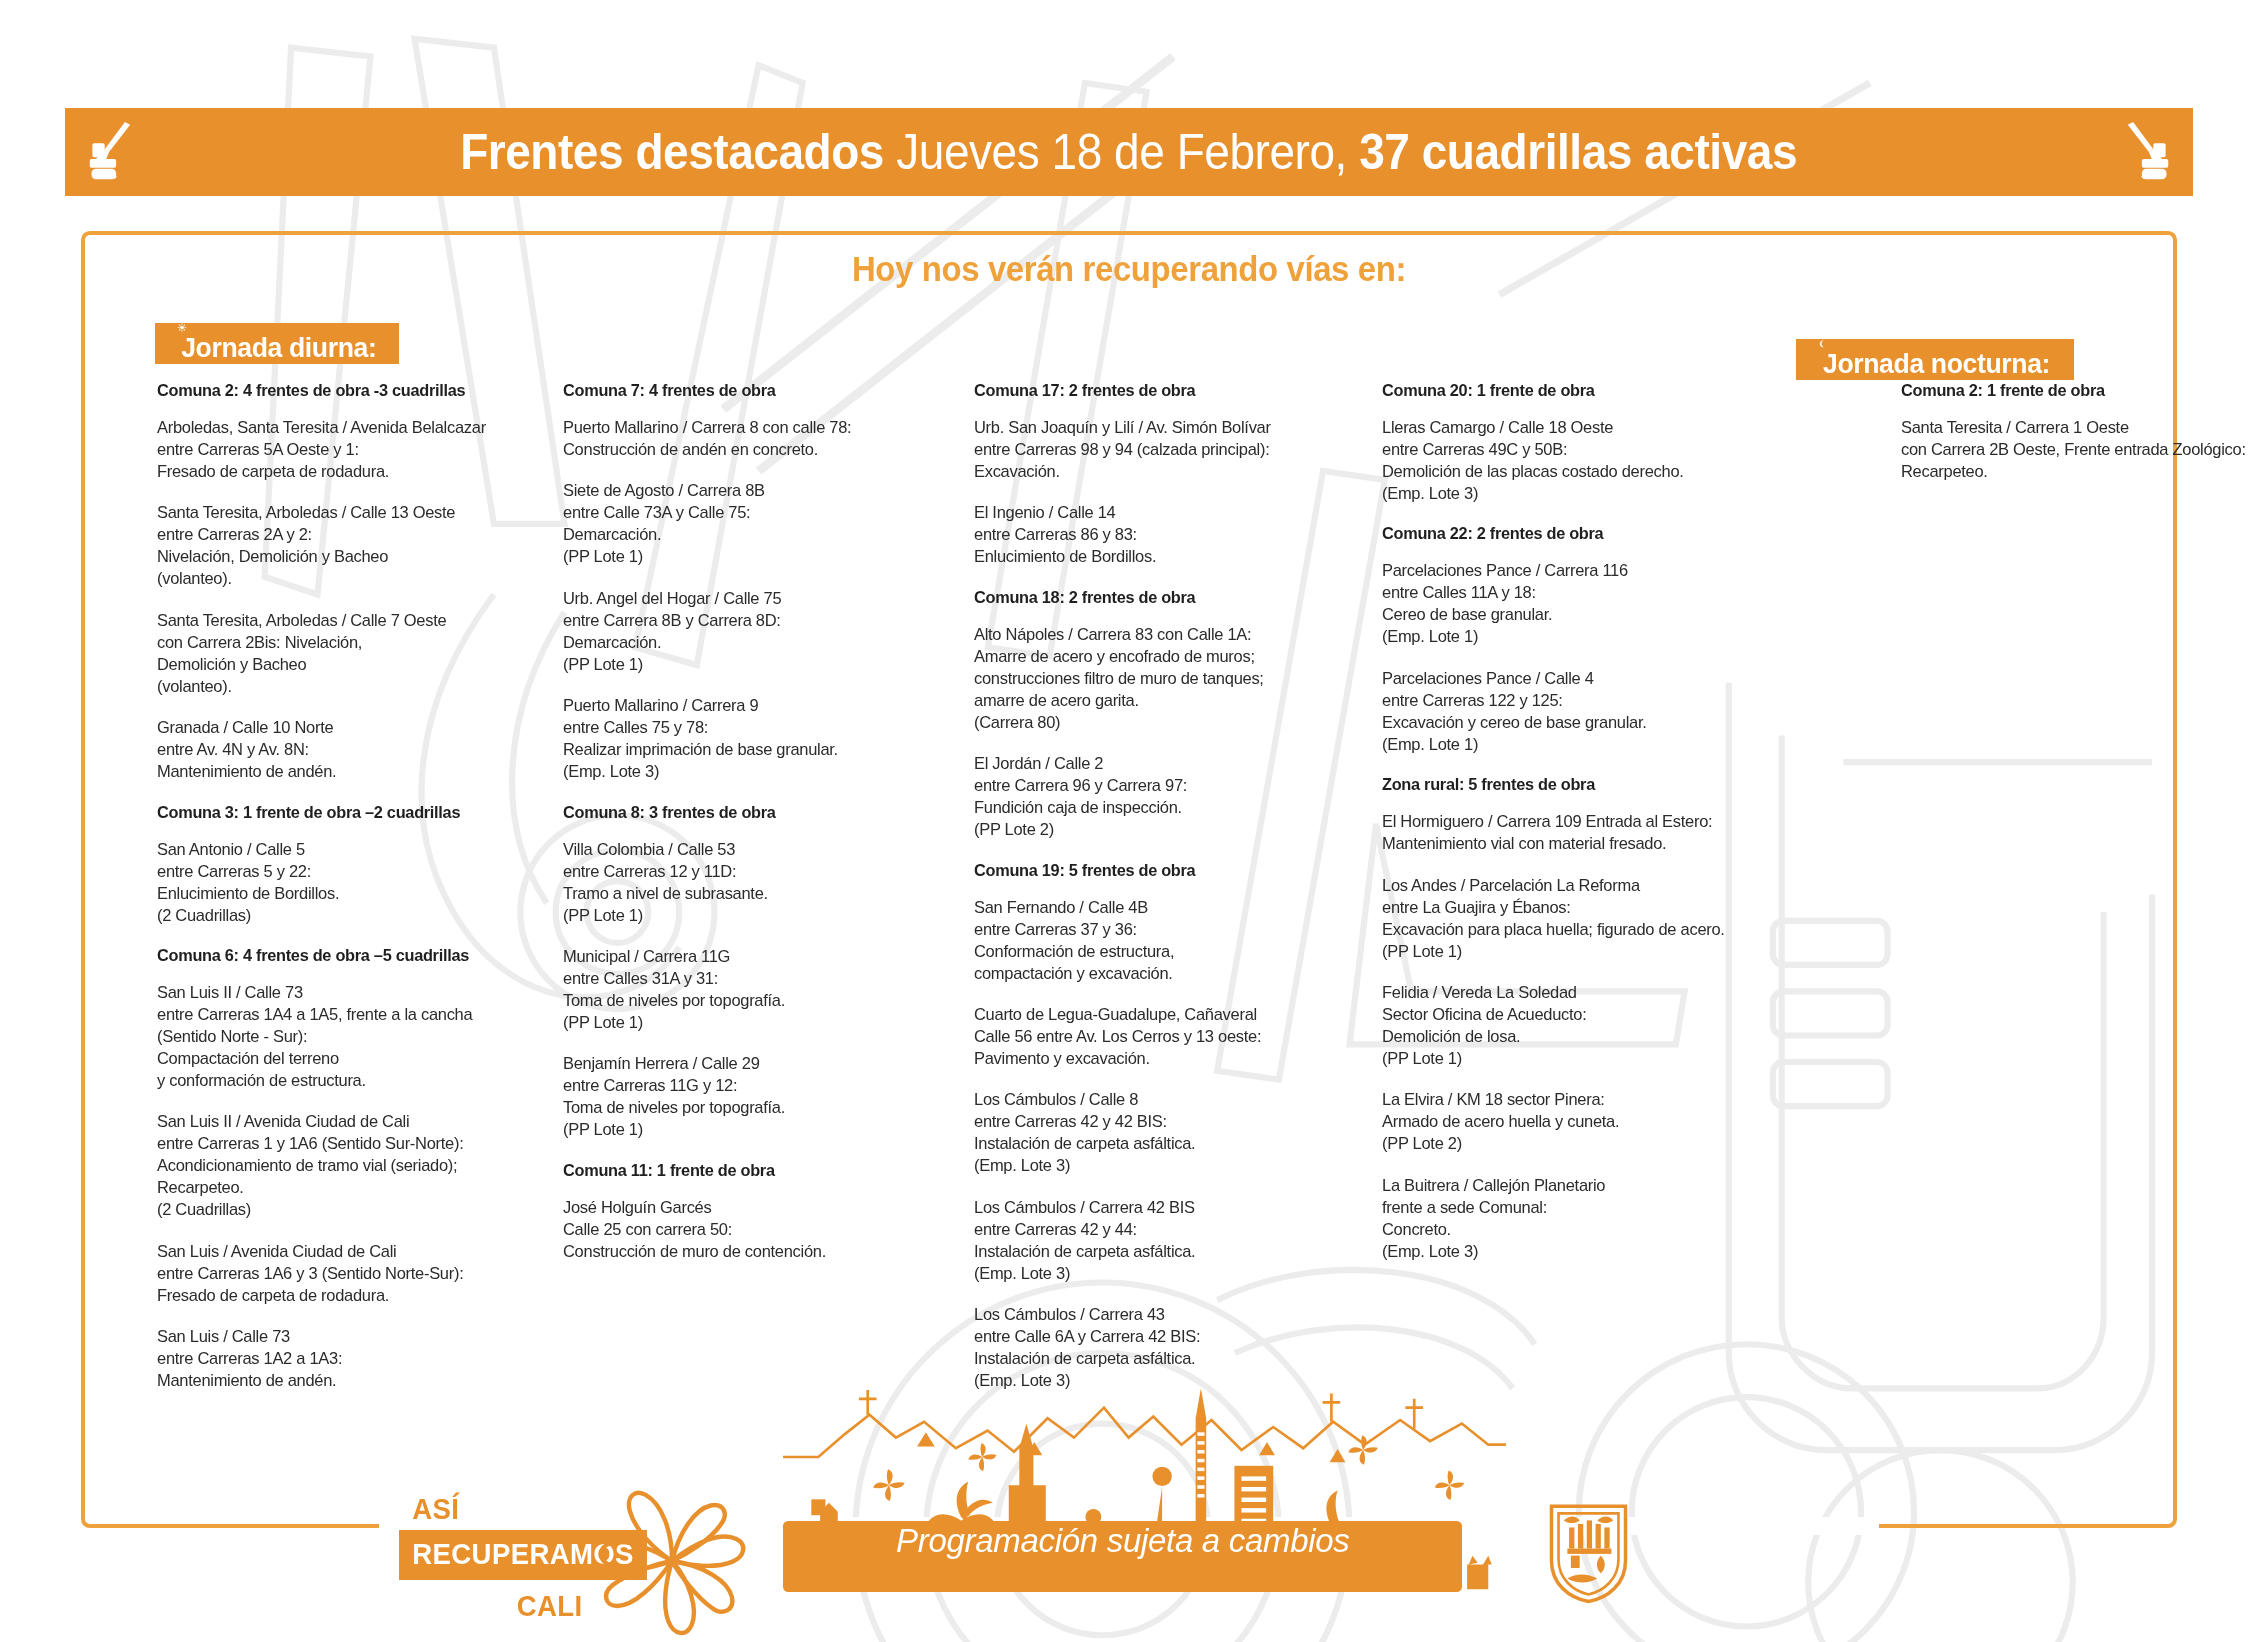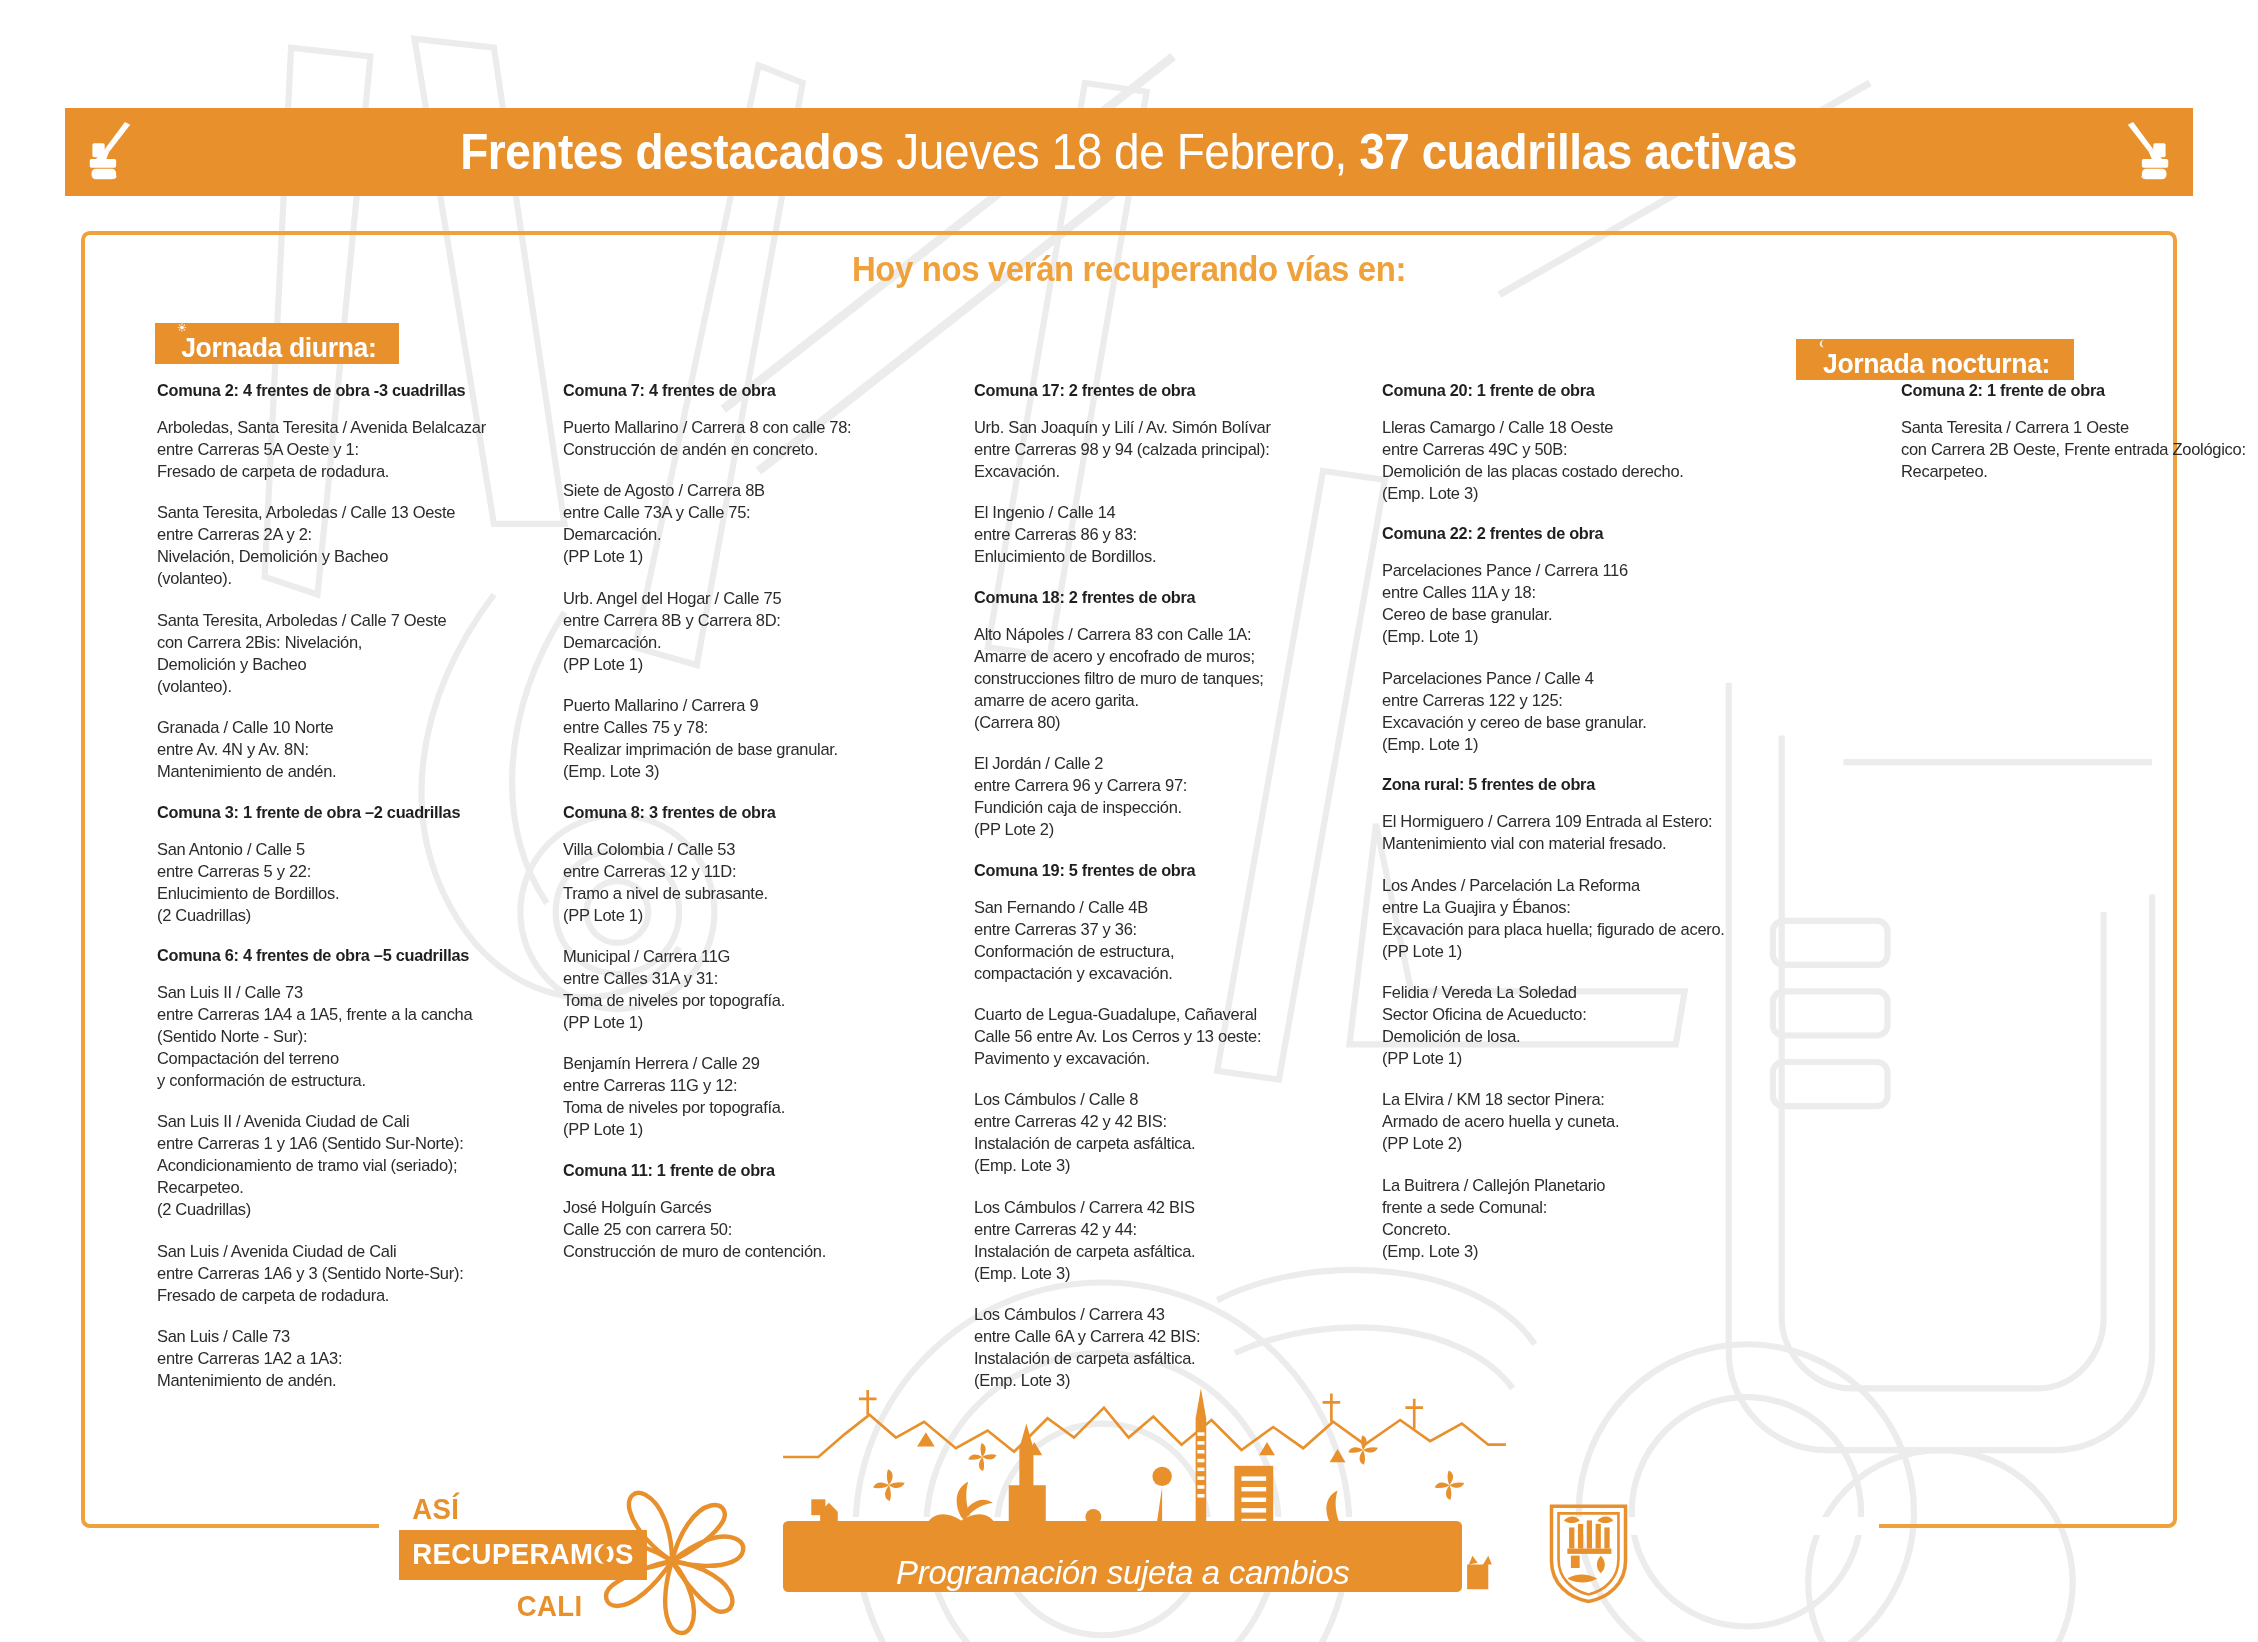--- a/index.html
+++ b/index.html
@@ -207,21 +207,21 @@
     z-index: 5;
   }
 
   
   .prog-banner {
     position: absolute;
     left: 783px; top: 1491px;
     width: 679px; height: 71px;
     background: #E8902C;
     border-radius: 5.3px;
-    display: flex; align-items: flex-end; justify-content: center;
+    display: flex; align-items: flex-start; justify-content: center;
     z-index: 6;
   }
   .prog-banner span {
     color: #ffffff;
     font-size: 34px;
     font-style: italic;
     font-weight: 400;
     letter-spacing: -0.3px;
     transform: scaleX(0.97);
   }

